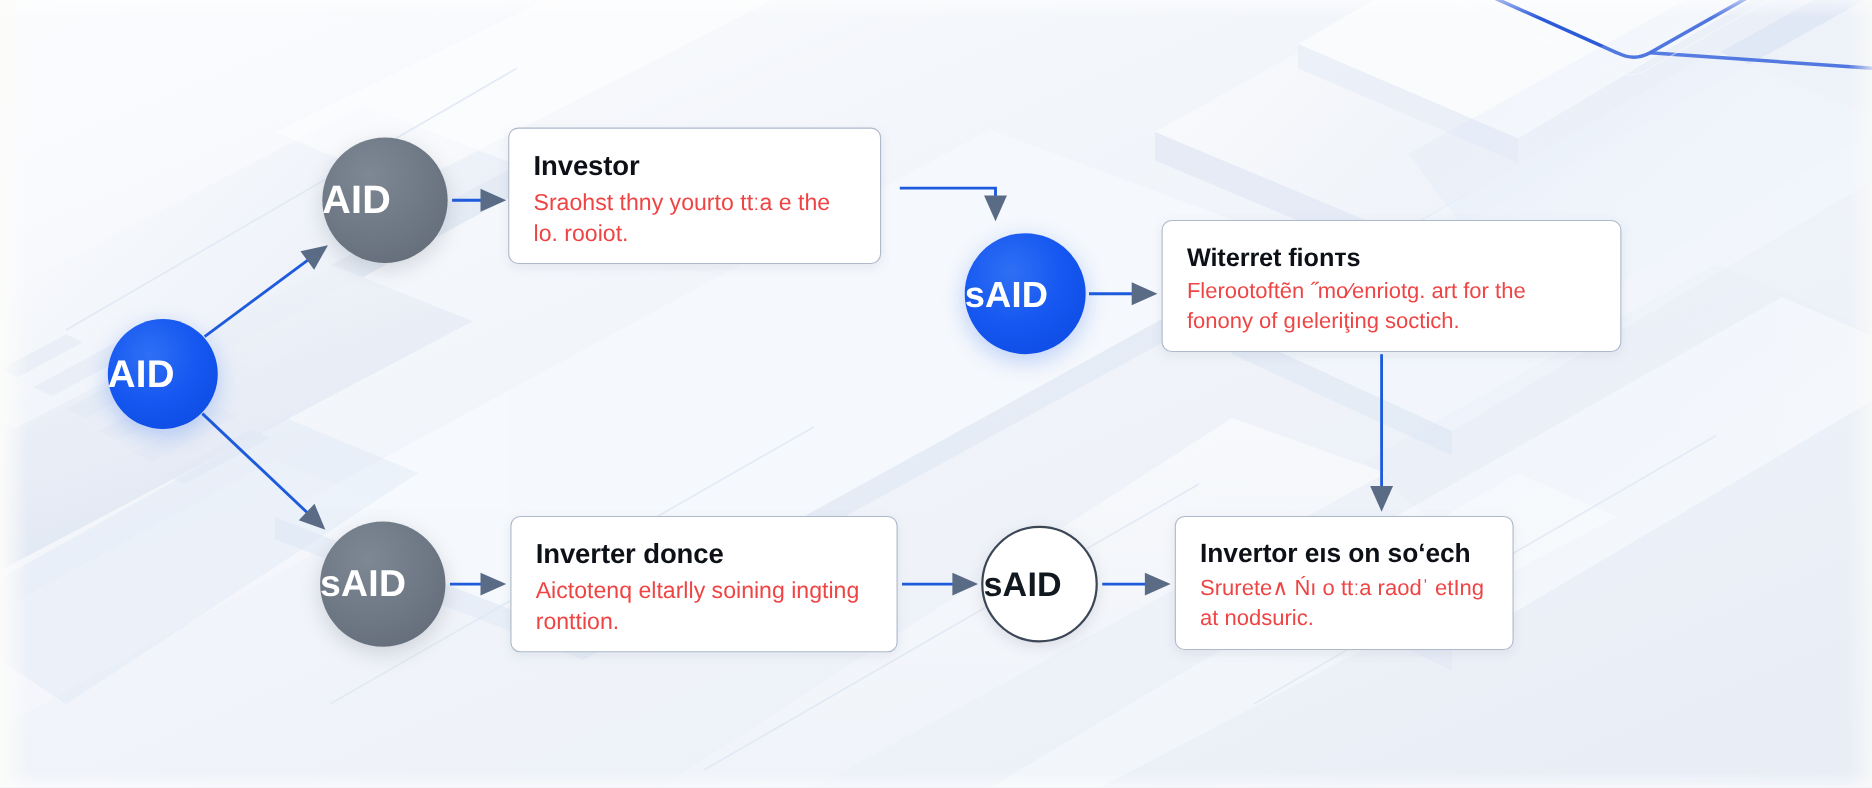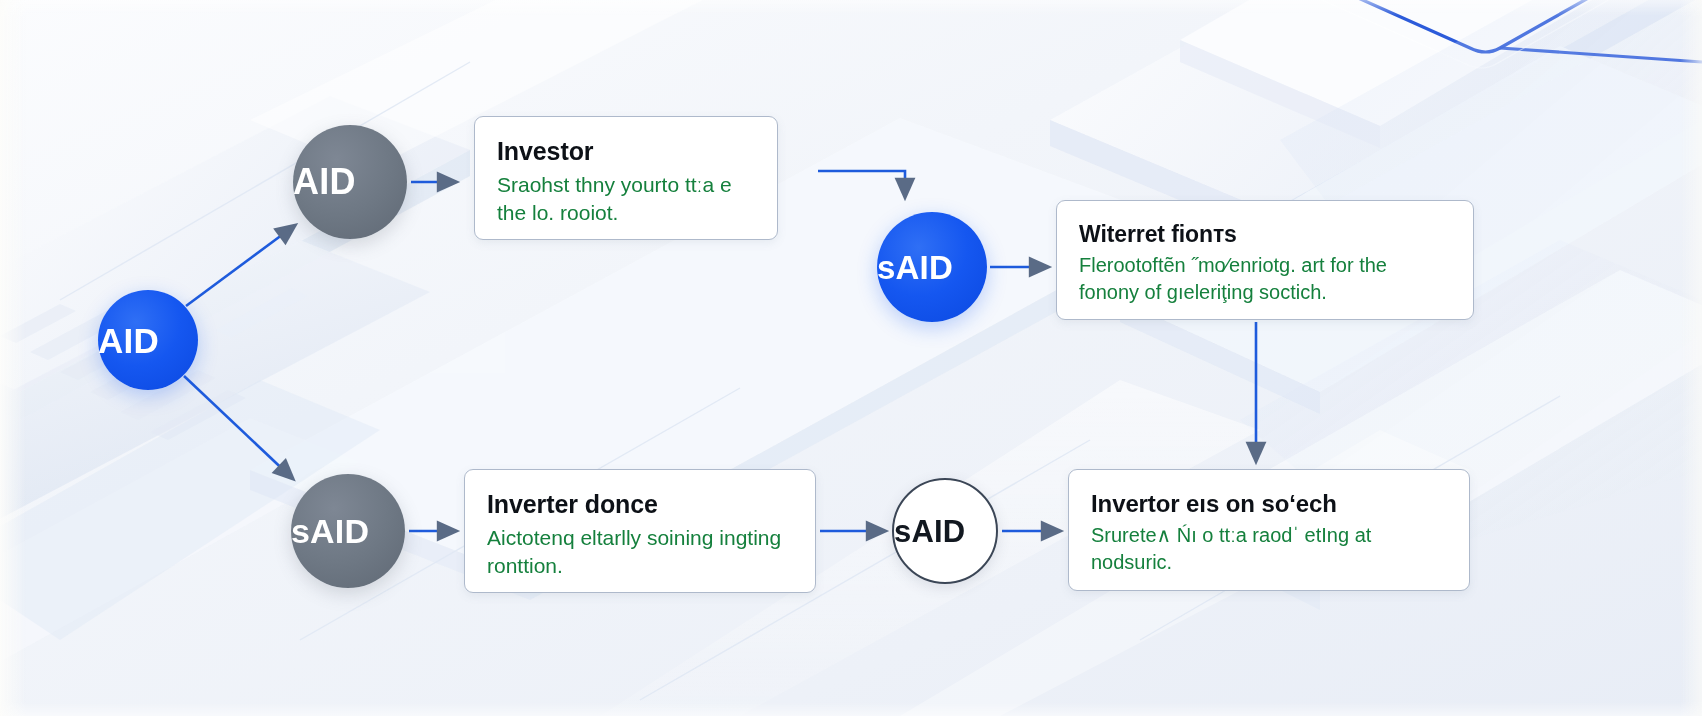--- a/index.html
+++ b/index.html
@@ -98,21 +98,21 @@
     font-weight: 700;
     color: #0d1117;
     line-height: 1.18;
     letter-spacing: -.1px;
     white-space: nowrap;
   }
   .card-body {
     margin: 0;
     font-size: 21px;
     line-height: 1.35;
-    color: #15803d;
+    color: #ef4444;
     font-weight: 400;
   }
 
   
   .soft { filter: blur(.45px); }
   .soft-title { filter: blur(.22px); }
 </style>
 </head>
 <body>
 
@@ -257,33 +257,33 @@
   </div>
 
   <div class="node blue" style="left:877px; top:212px; width:110px; height:110px;">
     <span class="node-label" style="font-size:33px;">sAID</span>
   </div>
 
   <div class="node outline" style="left:892px; top:478px; width:106px; height:106px;">
     <span class="node-label" style="font-size:31px;">sAID</span>
   </div>
 
-  <div class="card" style="left:474px; top:116px; width:304px; height:124px;">
+  <div class="card" style="left:462px; top:116px; width:339px; height:124px;">
     <p class="card-title soft-title">Investor</p>
     <p class="card-body soft">Sraohst thny yourto ttːa e the lo. rooiot.</p>
   </div>
 
   <div class="card" style="left:464px; top:469px; width:352px; height:124px;">
     <p class="card-title soft-title">Inverter donce</p>
     <p class="card-body soft">Aictotenq eltarlly soining ingting ronttion.</p>
   </div>
 
   <div class="card" style="left:1056px; top:200px; width:418px; height:120px;">
     <p class="card-title soft-title" style="font-size:23px;">Witerret fionтs</p>
     <p class="card-body soft" style="font-size:20px;">Flerootoftẽn ˝mo⁄enriotg. art for the fonony of ɡıeleriţing soctich.</p>
   </div>
 
-  <div class="card" style="left:1068px; top:469px; width:402px; height:122px;">
+  <div class="card" style="left:1068px; top:469px; width:308px; height:122px;">
     <p class="card-title soft-title" style="font-size:24px;">Invertor eıs on soʻech</p>
     <p class="card-body soft" style="font-size:20px;">Srurete∧ Ńı o ttːa raodˈ etIng at nodsuric.</p>
   </div>
 
 </div>
 
 </body></html>

